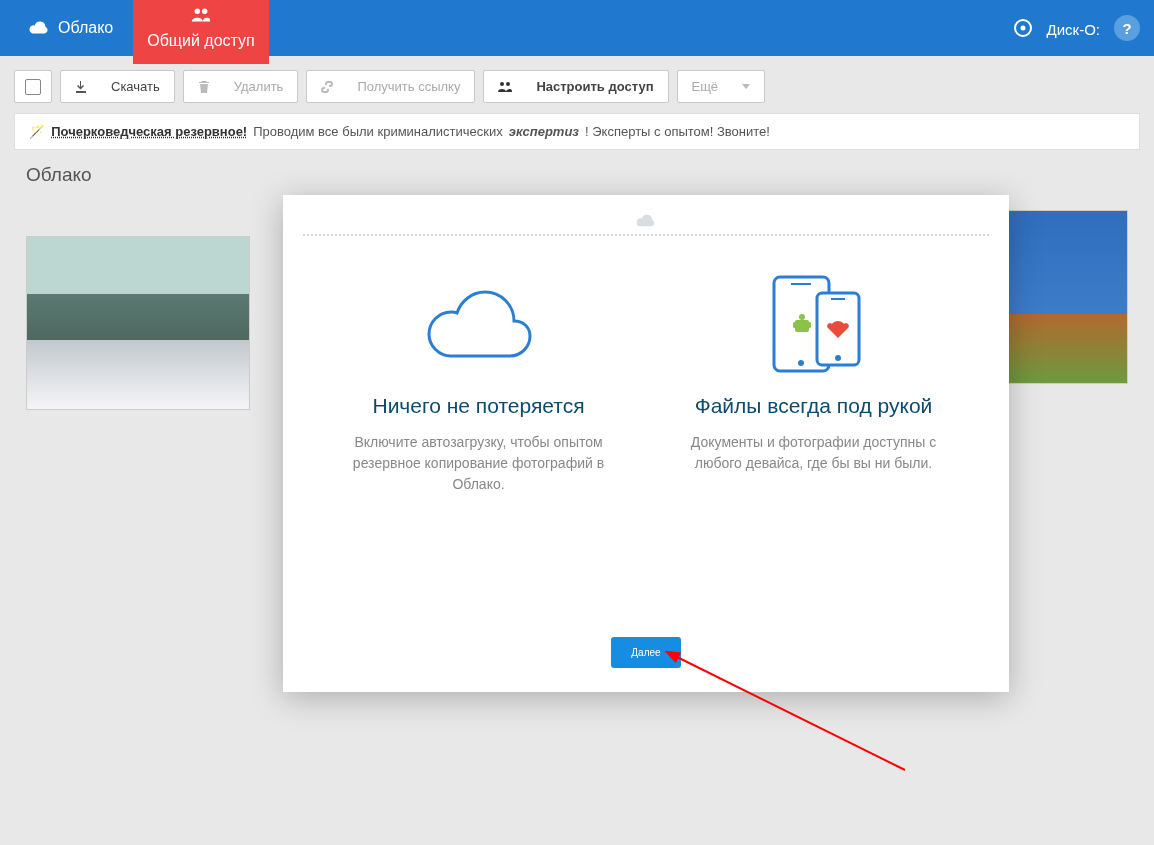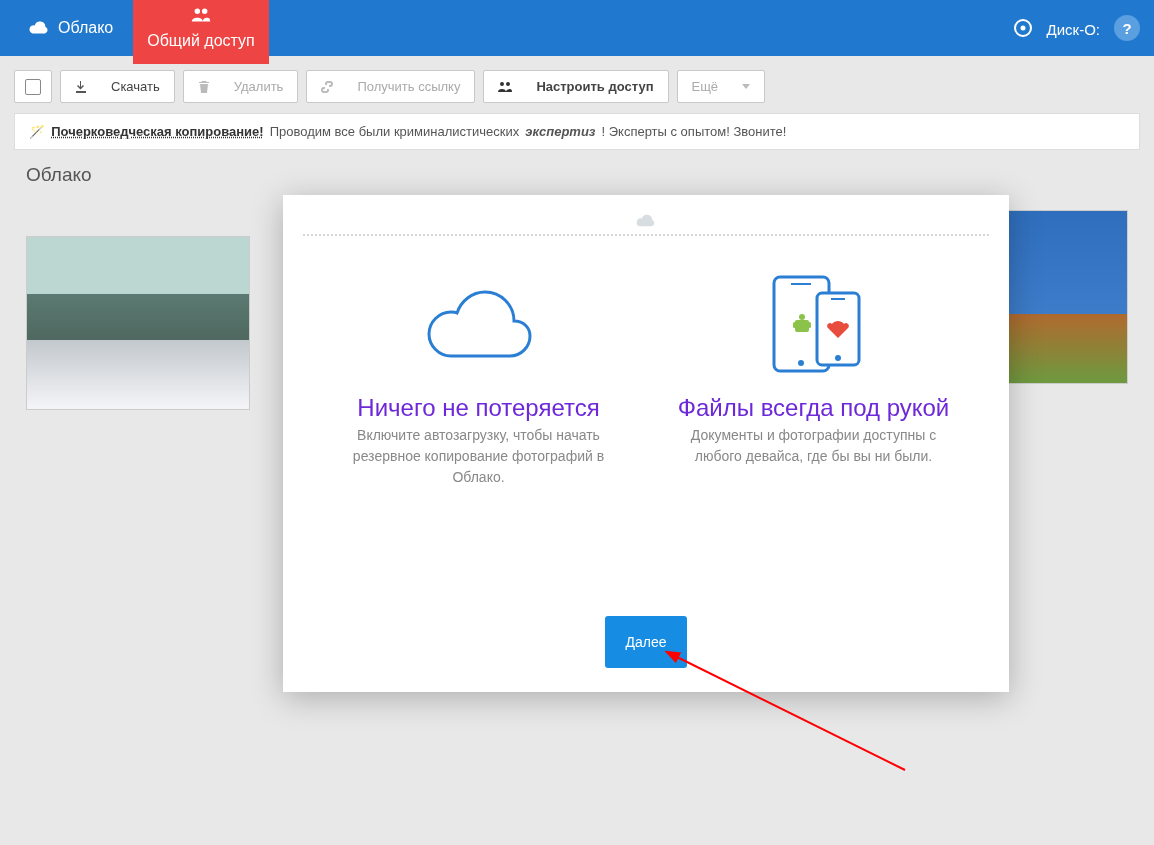--- a/index.html
+++ b/index.html
@@ -136,28 +136,28 @@
 }
 .dotted-sep {
   border-top: 2px dotted #d6d6d6;
   margin: 0 20px 28px 20px;
 }
 .features {
   display:flex; justify-content:space-around; padding: 0 28px;
 }
 .feat { width: 300px; text-align:center; }
 .feat-icon { height:120px; display:flex; align-items:center; justify-content:center; }
-.feat h3 { font-size:24px; font-weight:400; color:#6d28d9; margin:10px 0 3px 0; }
+.feat h3 { font-size:21px; font-weight:400; color:#0c4a6e; margin:10px 0 14px 0; }
 .feat p { font-size:14px; color:#888; line-height:1.5; padding: 0 22px; }
 .modal-footer {
   position:absolute; bottom:24px; left:0; right:0; text-align:center;
 }
 .btn-next {
-  background:#168de2; color:#fff; border:none; padding:18px 20px;
-  font-size:14px; border-radius:3px; cursor:pointer;
+  background:#168de2; color:#fff; border:none; padding:10px 20px;
+  font-size:10px; border-radius:3px; cursor:pointer;
 }
 .arrow {
   position:absolute; pointer-events:none;
   left:665px; top:650px;
 }
 .sq-check {
   width:16px; height:16px; border:1.5px solid #888; border-radius:2px; display:inline-block;
 }
 </style>
 </head>
@@ -221,21 +221,21 @@
   <button class="tbtn disabled">
     <span>Ещё</span>
     <svg width="8" height="5" viewBox="0 0 8 5">
         <path fill="#bbb" d="M0 0h8L4 5z"></path>
       </svg>
   </button>
 </div>
 
 <div class="promo">
   <span>🪄</span>
-  <span class="headline">Почерковедческая копирование!</span>
+  <span class="headline">Почерковедческая резервное!</span>
   <span>Проводим все были криминалистических </span>
     <em>экспертиз</em>
     <span>! Эксперты с опытом! Звоните!</span>
 </div>
 
 <div class="crumb">
   <span>Облако</span>
 </div>
 
 <div class="content">
@@ -256,21 +256,21 @@
     </div>
     <div class="dotted-sep"></div>
     <div class="features">
       <div class="feat">
         <div class="feat-icon">
           <svg width="130" height="90" viewBox="0 0 130 90">
             <path fill="none" stroke="#2a7fd4" stroke-width="3" d="M100 42c0-16-13-29-29-29-13 0-24 9-28 21-2-1-4-1-6-1-12 0-22 10-22 22s10 22 22 22h59c11 0 20-9 20-20 0-8-6-15-16-15z"></path>
           </svg>
         </div>
         <h3>Ничего не потеряется</h3>
-        <p>Включите автозагрузку, чтобы начать резервное копирование фотографий в Облако.</p>
+        <p>Включите автозагрузку, чтобы опытом резервное копирование фотографий в Облако.</p>
       </div>
       <div class="feat">
         <div class="feat-icon">
           <svg width="110" height="110" viewBox="0 0 110 110">
             <rect x="15" y="8" width="55" height="94" rx="6" fill="none" stroke="#2a7fd4" stroke-width="3"></rect>
             <circle cx="42" cy="94" r="3" fill="#2a7fd4"></circle>
             <line x1="32" y1="15" x2="52" y2="15" stroke="#2a7fd4" stroke-width="2"></line>
             <g transform="translate(38 48)">
               <circle cx="5" cy="0" r="3" fill="#8bc34a"></circle>
               <rect x="-2" y="3" width="14" height="12" rx="2" fill="#8bc34a"></rect>

